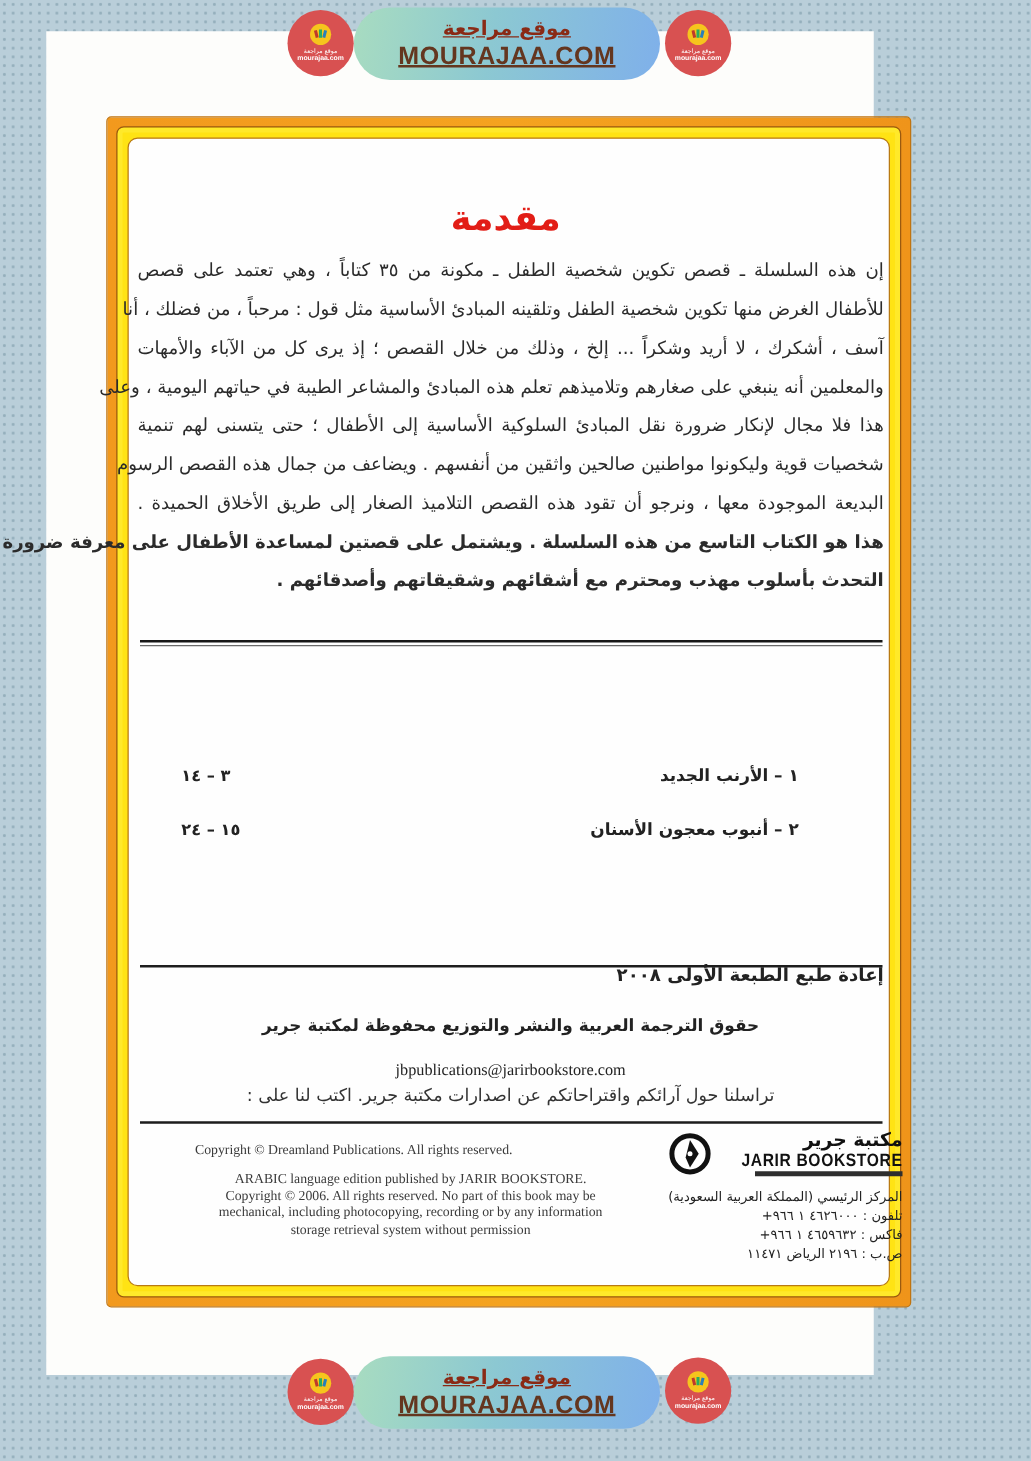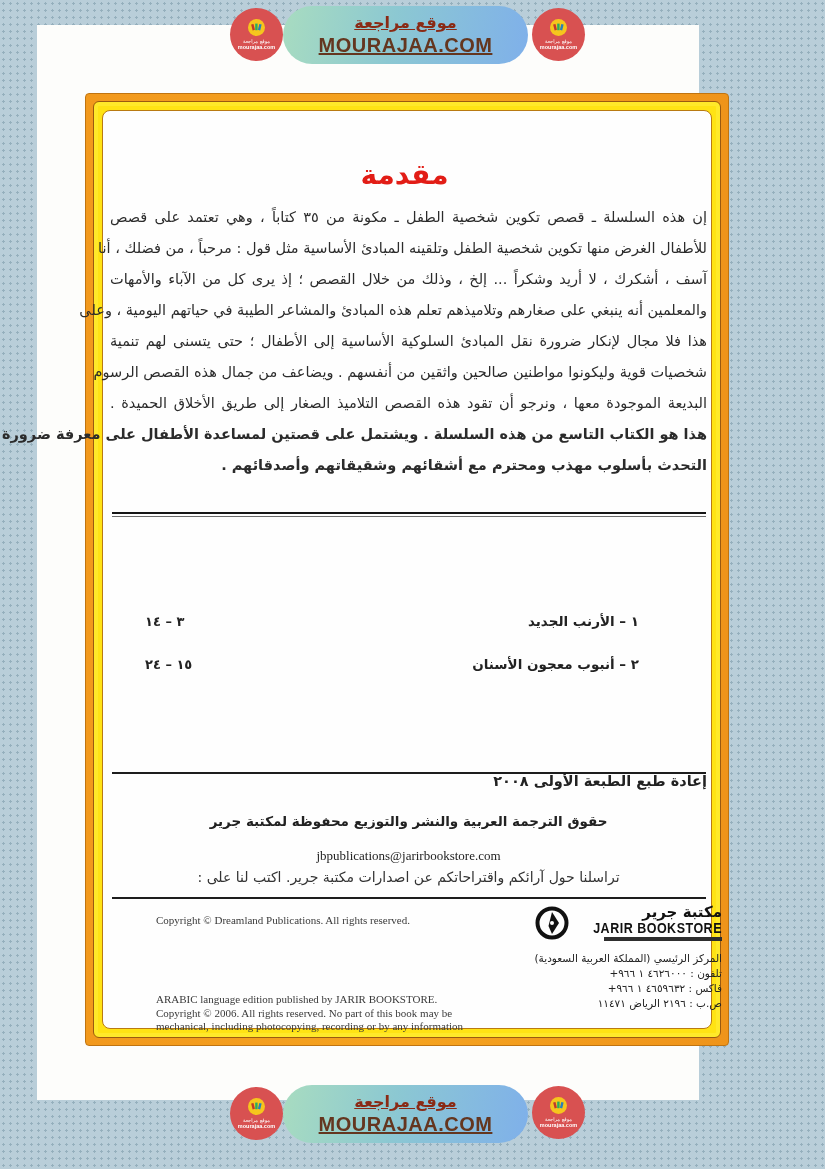--- a/index.html
+++ b/index.html
@@ -38,21 +38,21 @@
   .toc-pages{ margin-right:auto; padding-left:35px; font-size:13px; }
 
   .center-line{ position:absolute; left:73px; width:597px; text-align:center; direction:rtl; color:#222; }
   .ed1{ top:748px; font-size:14.5px; font-weight:bold;text-align:right; }
   .ed2{ top:788px; font-size:13.5px; font-weight:bold; }
   .feedback{ top:844px; font-size:14px; color:#333; }
   .email{ top:823px; font-size:13px; font-family:Liberation Serif, serif; direction:ltr; color:#222; }
 
   .cpy{ position:absolute; left:75px; color:#3a3a3a; font-family:"Liberation Serif", serif; font-size:11px;margin-left:44px; }
   .cpy1{ top:889px; }
-  .cpyblock{ top:968px; width:345px; line-height:13.5px; }
+  .cpyblock{ top:912px; width:345px; line-height:13.5px;text-align:center; }
 
   .publisher{ position:absolute; left:497px; top:878px; width:188px; }
   .pub-logo-row{ display:flex; align-items:flex-start; }
   .pub-logo-icon{ flex:0 0 40px; padding-top:2px; }
   .pub-names{ flex:1; text-align:right; direction:rtl; }
   .pub-name-ar{ font-size:15px; font-weight:bold; color:#111; letter-spacing:4px; }
   .pub-name-en{ font-size:12.5px; font-weight:bold; color:#111; letter-spacing:0.5px; direction:ltr; font-family:"Liberation Sans", sans-serif; transform:scaleY(1.15); }
   .pub-bar{ height:4px; background:#2e2e2e; width:118px; margin:2px 0 0 auto; }
   .pub-address{ margin-top:6px; direction:rtl; text-align:right; font-size:10.5px; line-height:15px; color:#222; }
 
@@ -143,20 +143,21 @@
     <div class="center-line feedback">تراسلنا حول آرائكم واقتراحاتكم عن اصدارات مكتبة جرير. اكتب لنا على :</div>
     <div class="center-line email">jbpublications@jarirbookstore.com</div>
 
     <div class="rule-single" style="top:872px;"></div>
 
     <div class="cpy cpy1">Copyright © Dreamland Publications. All rights reserved.</div>
     <div class="cpy cpyblock">
       <div>ARABIC language edition published by JARIR BOOKSTORE.</div>
       <div>Copyright © 2006. All rights reserved. No part of this book may be</div>
       <div>mechanical, including photocopying, recording or by any information</div>
+      <div>storage retrieval system without permission</div>
     </div>
 
     <div class="publisher">
       <div class="pub-logo-row">
         <span class="pub-logo-icon">
           <svg width="36" height="36" viewBox="0 0 36 36">
             <circle cx="18" cy="18" r="14.5" fill="none" stroke="#111" stroke-width="4"></circle>
             <path d="M18 7 L25 18 L18 29 L14.5 21 Z" fill="#111"></path>
             <circle cx="18" cy="18" r="2" fill="#fff"></circle>
           </svg>

